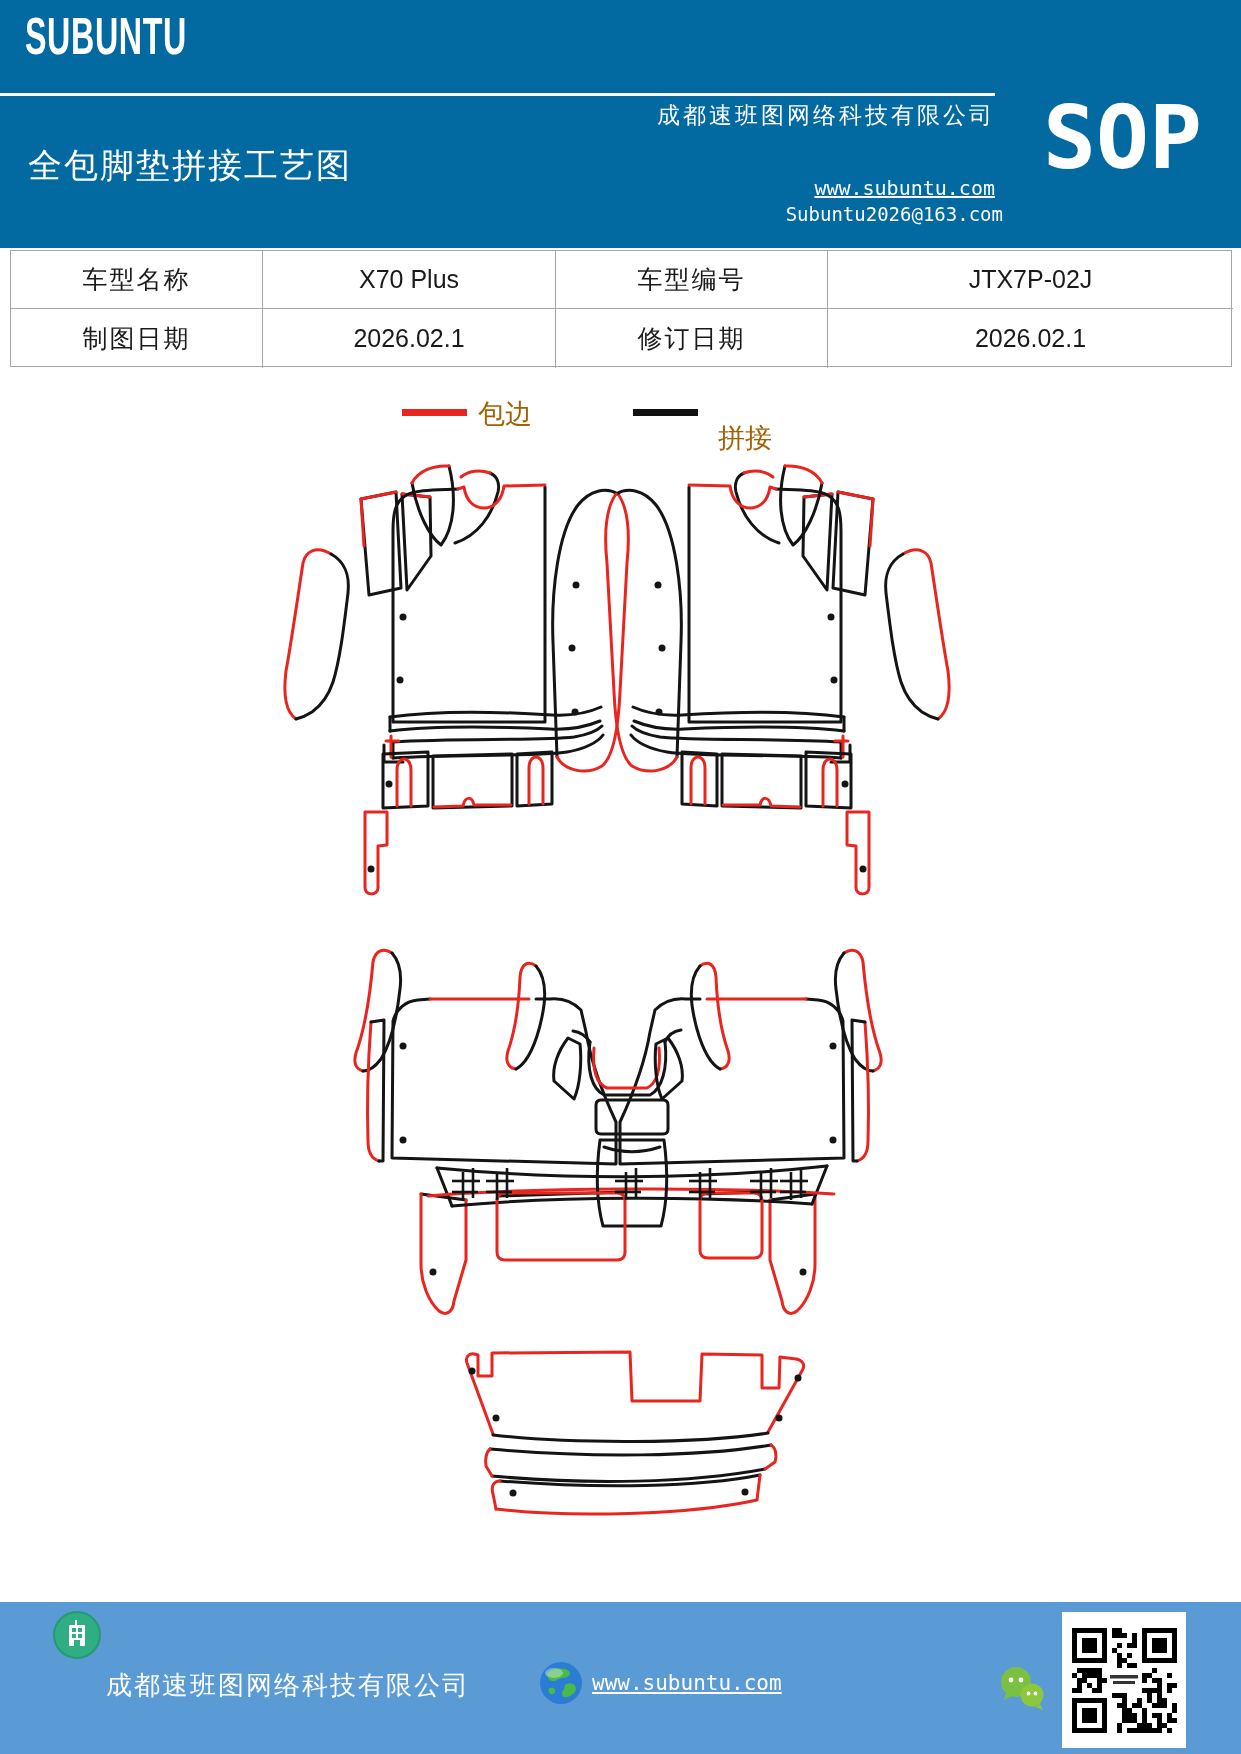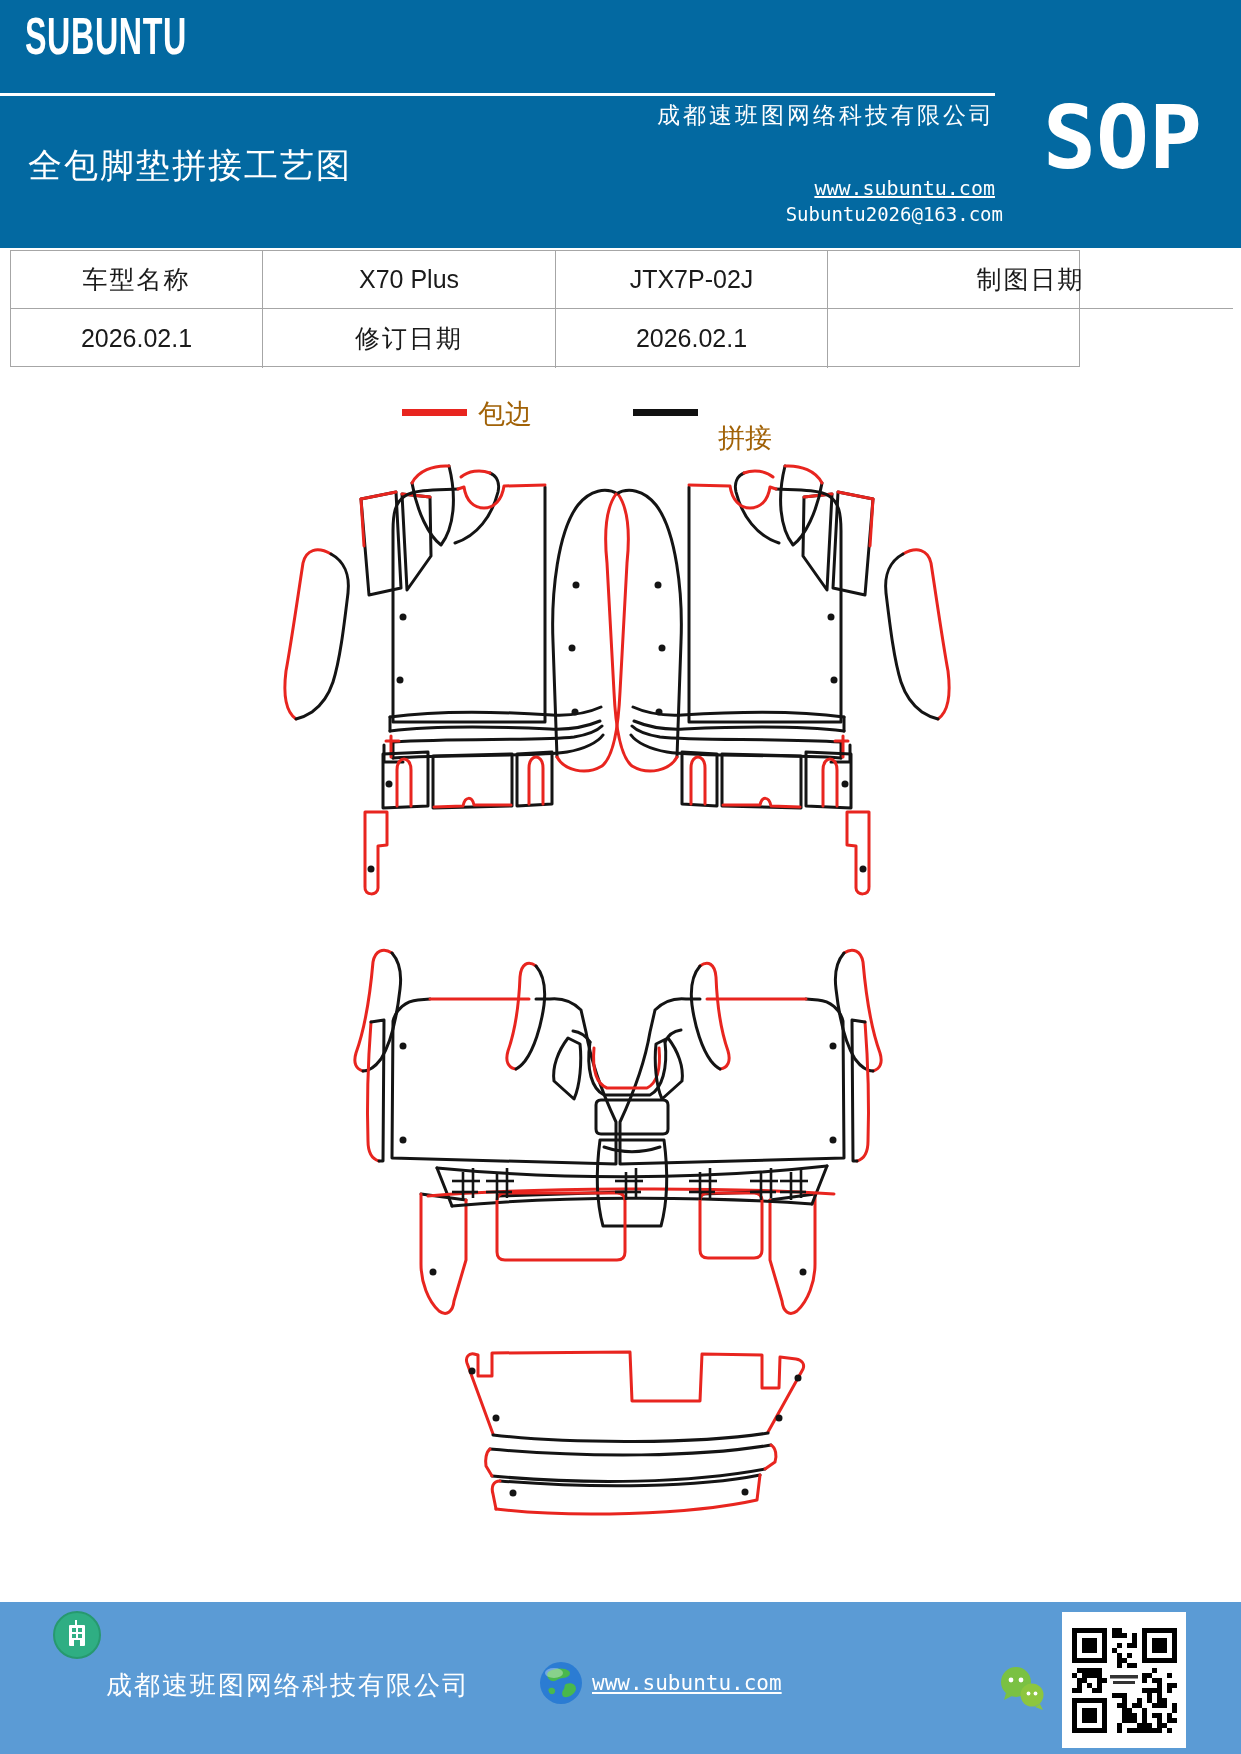--- a/index.html
+++ b/index.html
@@ -14,21 +14,21 @@
   .header-rule{left:0;top:93px;width:995px;height:3px;background:#fff;}
   .doc-title{left:28px;top:143px;font-size:34px;color:#fff;font-family:"Liberation Serif",serif;letter-spacing:2px;}
   .hdr-company{right:246px;top:100px;font-size:23px;color:#fff;font-family:"Liberation Serif",serif;letter-spacing:3px;}
   .hdr-web{right:246px;top:176px;font-size:20px;color:#fff;text-decoration:underline;
            font-family:"DejaVu Sans Mono",monospace;}
   .hdr-mail{right:238px;top:203px;font-size:19px;color:#fff;font-family:"DejaVu Sans Mono",monospace;}
   .sop{left:1043px;top:66px;font-size:88px;font-weight:700;color:#fff;
        font-family:"DejaVu Sans Mono",monospace;line-height:1;letter-spacing:0px;margin-top:28px;}
 
   
-  .info-table{left:10px;top:250px;width:1070px;height:117px;display:grid;
+  .info-table{left:10px;top:250px;width:1222px;height:117px;display:grid;
               grid-template-columns:252px 293px 272px 405px;grid-template-rows:58px 59px;
               border:1px solid #a6a6a6;box-sizing:border-box;}
   .cell{border-right:1px solid #a6a6a6;border-bottom:1px solid #a6a6a6;
         display:flex;align-items:center;justify-content:center;color:#1a1a1a;box-sizing:border-box;}
   .cell:nth-child(4n){border-right:none;}
   .cell:nth-child(n+5){border-bottom:none;text-align:right;}
   .cell.lab{font-size:25px;font-family:"Liberation Serif",serif;letter-spacing:2px;}
   .cell.val{font-size:25px;font-weight:500;}
 
   
@@ -59,20 +59,21 @@
     <div class="abs doc-title">全包脚垫拼接工艺图</div>
     <div class="abs hdr-company">成都速班图网络科技有限公司</div>
     <div class="abs hdr-web">www.subuntu.com</div>
     <div class="abs hdr-mail">Subuntu2026@163.com</div>
     <div class="abs sop">SOP</div>
   </div>
 
   <div class="abs info-table">
     <div class="cell lab">车型名称</div>
     <div class="cell val">X70 Plus</div>
+    <div class="cell lab">车型编号</div>
     <div class="cell val">JTX7P-02J</div>
     <div class="cell lab">制图日期</div>
     <div class="cell val">2026.02.1</div>
     <div class="cell lab">修订日期</div>
     <div class="cell val">2026.02.1</div>
   </div>
 
   <div class="abs legend-swatch sw-red"></div>
   <div class="abs legend-label lg1">包边</div>
   <div class="abs legend-swatch sw-black"></div>

